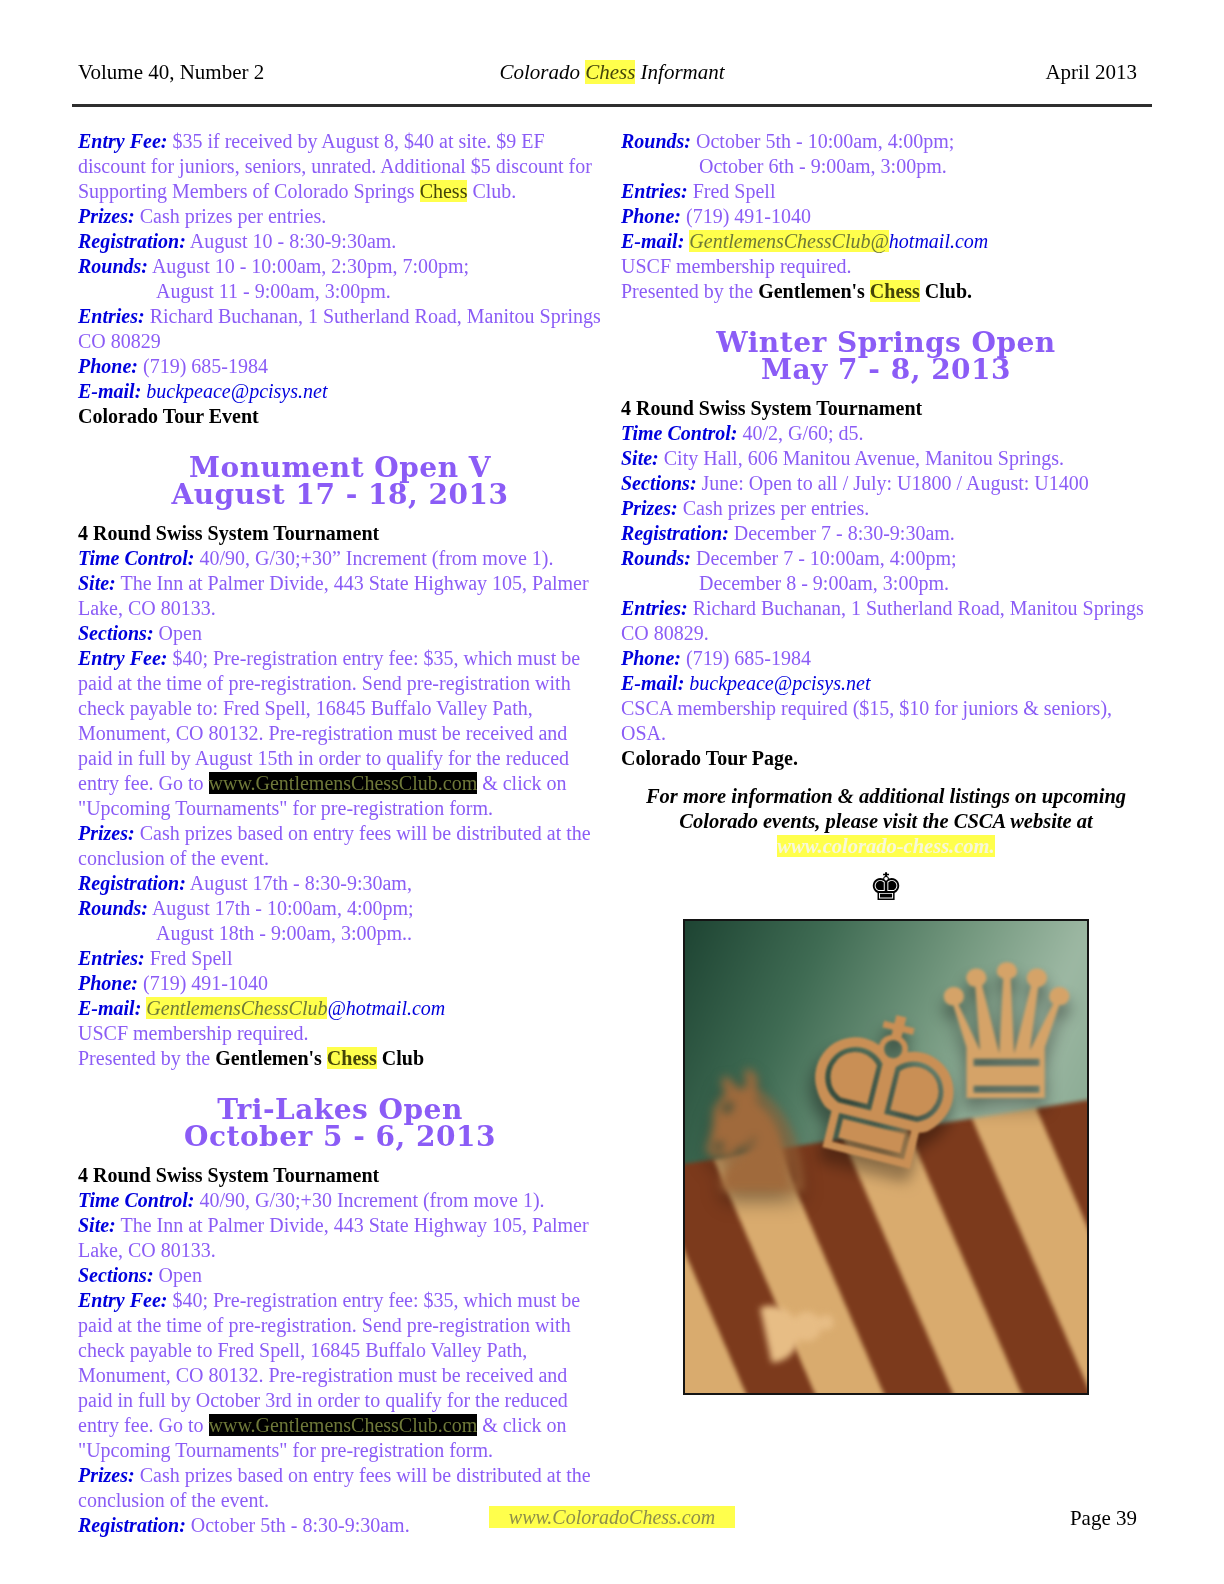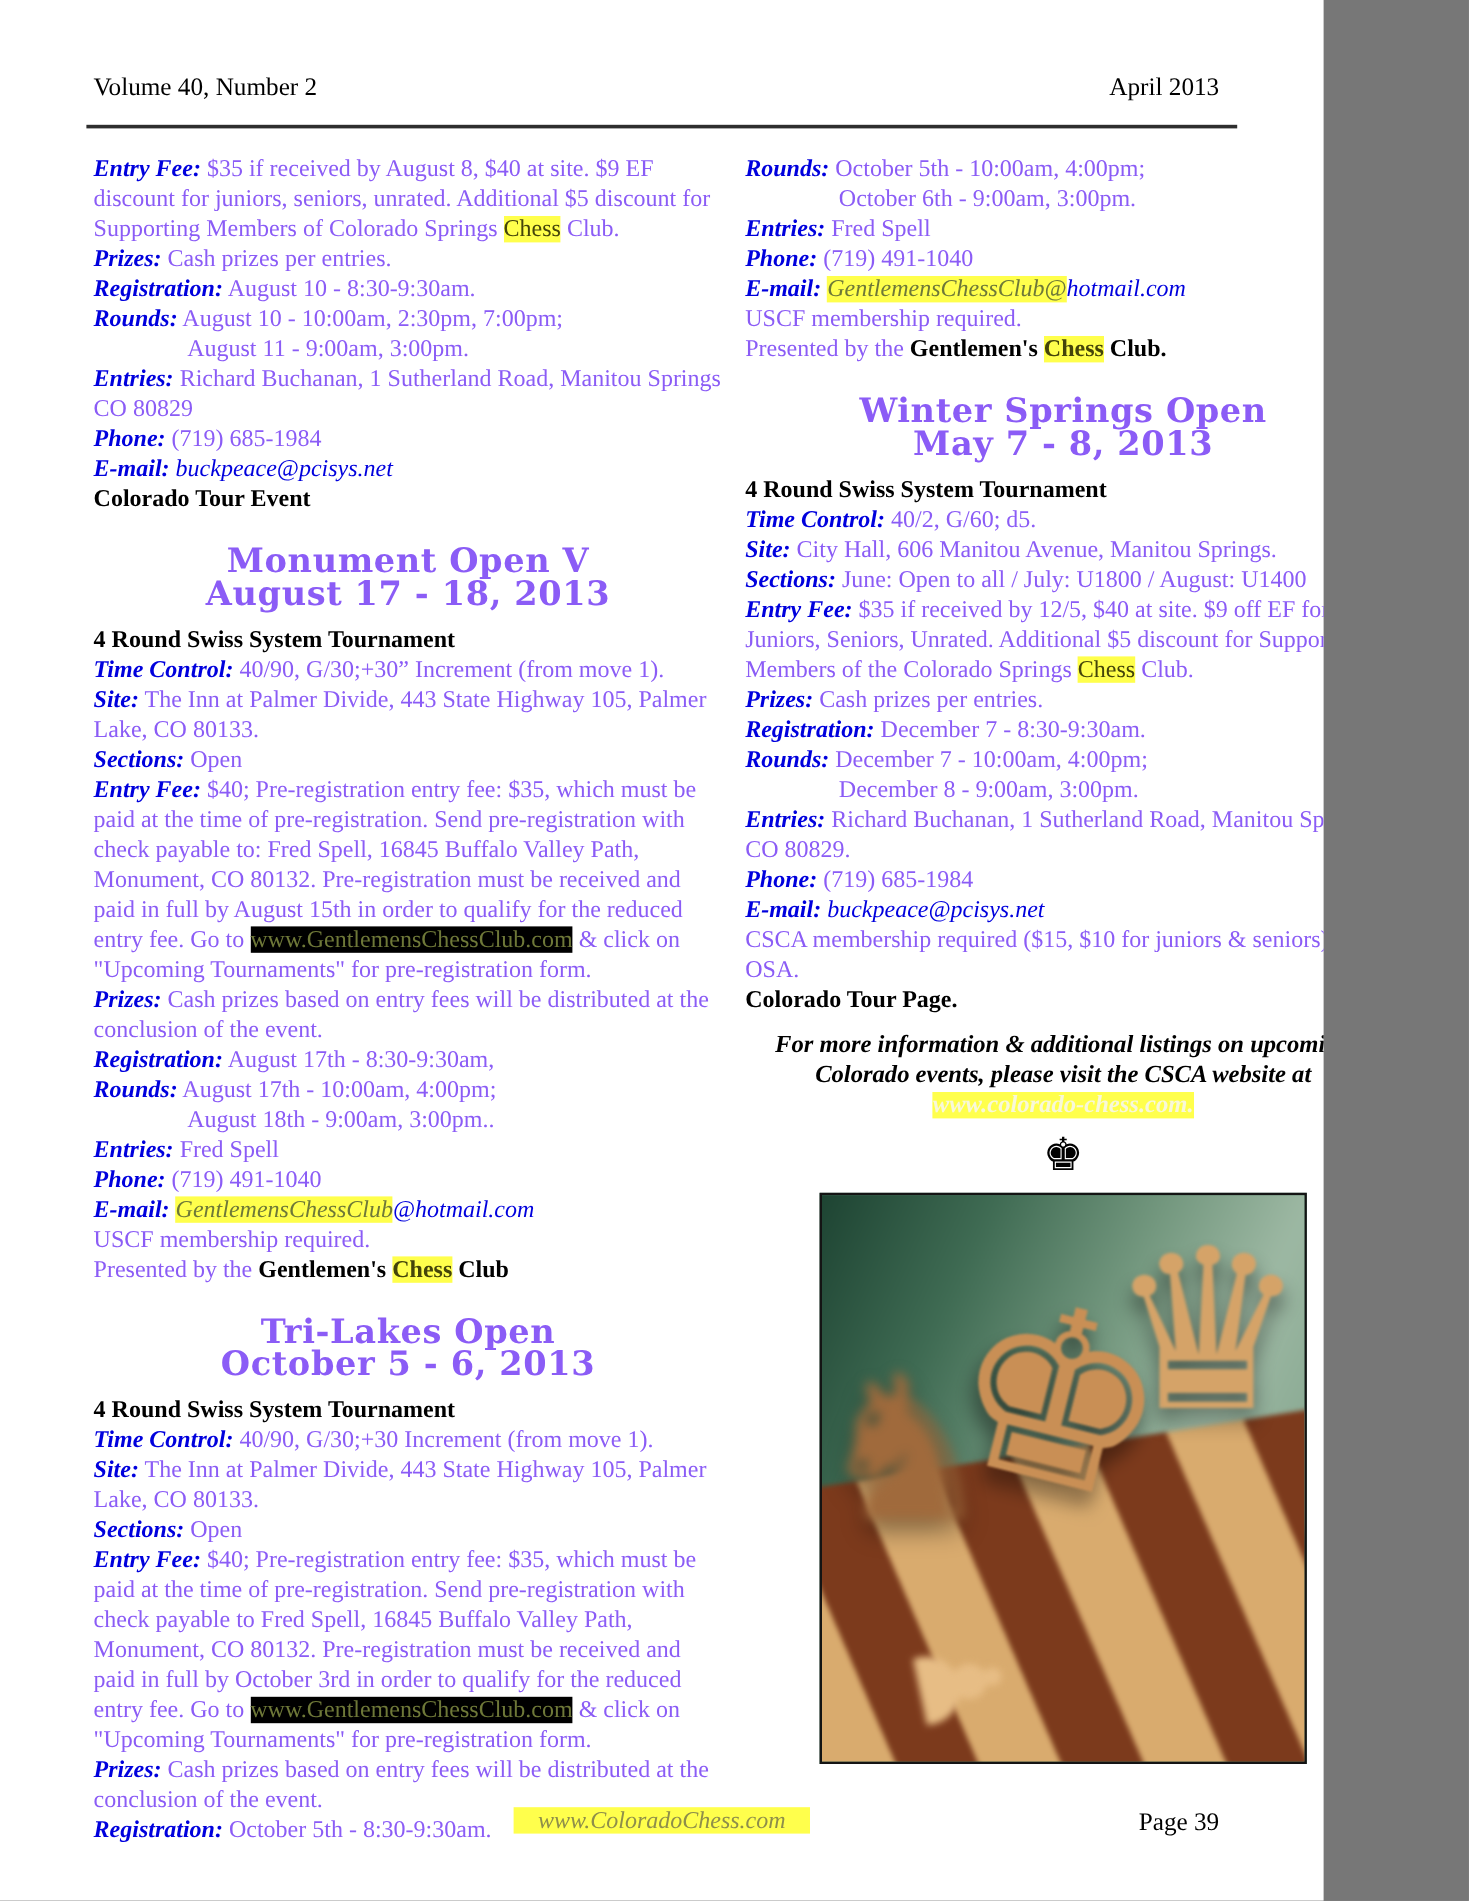--- a/index.html
+++ b/index.html
@@ -1,16 +1,16 @@
 <!DOCTYPE html>
 <html><head>
 <meta charset="utf-8">
 <style>
   html,body{margin:0;padding:0;background:#777;}
-  .page{position:relative;width:1103px;height:1584px;background:#ffffff;
+  .page{position:relative;width:1224px;height:1584px;background:#ffffff;
         font-family:"Liberation Serif",serif;font-size:20px;color:#000;overflow:hidden;}
   
   .hdr-left{position:absolute;left:78px;top:60px;font-size:21px;}
   .hdr-center{position:absolute;left:0;width:100%;top:60px;text-align:center;font-style:italic;font-size:21px;}
   .hdr-right{position:absolute;right:87px;top:60px;font-size:21px;}
   .rule{position:absolute;left:72px;right:72px;top:104px;height:3px;background:#2e2e2e;}
   .ftr-url-wrap{position:absolute;left:0;width:100%;top:1506px;text-align:center;}
   .ftr-page{position:absolute;right:87px;top:1506px;font-size:21px;}
   
   .col{position:absolute;top:129px;line-height:25px;}
@@ -55,20 +55,21 @@
               text-shadow:0 12px 16px #00000088;}
   .piece-queen{left:238px;top:20px;font-size:186px;color:#d5a368;filter:blur(1.5px);text-shadow:0 12px 16px #00000077;}
   .piece-pawn{left:70px;top:360px;font-size:95px;color:#e7bd85;transform:rotate(78deg);filter:blur(3px);}
 </style>
 </head>
 <body>
 
 <div class="page">
 
   <div class="hdr-left">Volume 40, Number 2</div>
+  <div class="hdr-center"><span>Colorado </span><span class="hl-olive">Chess</span><span> Informant</span></div>
   <div class="hdr-right">April 2013</div>
   <div class="rule"></div>
 
   <div class="col" id="left-col">
       <div class="blk-para"><span class="seg-label">Entry Fee:</span><span class="seg-body"> $35 if received by August 8, $40 at site. $9 EF discount for juniors, seniors, unrated. Additional $5 discount for Supporting Members of Colorado Springs </span><span class="seg-hl">Chess</span><span class="seg-body"> Club.</span></div>
       <div class="blk-para"><span class="seg-label">Prizes:</span><span class="seg-body"> Cash prizes per entries.</span></div>
       <div class="blk-para"><span class="seg-label">Registration:</span><span class="seg-body"> August 10 - 8:30-9:30am.</span></div>
       <div class="blk-para"><span class="seg-label">Rounds:</span><span class="seg-body"> August 10 - 10:00am, 2:30pm, 7:00pm;</span></div>
       <div class="blk-cont"><span class="seg-body">August 11 - 9:00am, 3:00pm.</span></div>
       <div class="blk-para"><span class="seg-label">Entries:</span><span class="seg-body"> Richard Buchanan, 1 Sutherland Road, Manitou Springs CO 80829</span></div>
@@ -116,21 +117,20 @@
         <div class="blk-para"><span class="seg-body">USCF membership required.</span></div>
         <div class="blk-para"><span class="seg-body">Presented by the </span><span class="seg-bold">Gentlemen's </span><span class="seg-bold-hl">Chess</span><span class="seg-bold"> Club</span><span class="seg-bold">.</span></div>
         <div class="blk-gap"></div>
         <div class="blk-heading"><span class="seg-body">Winter Springs Open</span></div>
         <div class="blk-heading"><span class="seg-body">May 7 - 8, 2013</span></div>
         <div class="blk-gapsm"></div>
         <div class="blk-para"><span class="seg-bold">4 Round Swiss System Tournament</span></div>
         <div class="blk-para"><span class="seg-label">Time Control:</span><span class="seg-body"> 40/2, G/60; d5.</span></div>
         <div class="blk-para"><span class="seg-label">Site:</span><span class="seg-body"> City Hall, 606 Manitou Avenue, Manitou Springs.</span></div>
         <div class="blk-para"><span class="seg-label">Sections:</span><span class="seg-body"> June: Open to all / July: U1800 / August: U1400</span></div>
-        <div class="blk-para"><span class="seg-label">Entry Fee:</span><span class="seg-body"> $35 if received by 12/5, $40 at site. $9 off EF for Juniors, Seniors, Unrated. Additional $5 discount for Supporting Members of the Colorado Springs </span><span class="seg-hl">Chess</span><span class="seg-body"> Club.</span></div>
         <div class="blk-para"><span class="seg-label">Prizes:</span><span class="seg-body"> Cash prizes per entries.</span></div>
         <div class="blk-para"><span class="seg-label">Registration:</span><span class="seg-body"> December 7 - 8:30-9:30am.</span></div>
         <div class="blk-para"><span class="seg-label">Rounds:</span><span class="seg-body"> December 7 - 10:00am, 4:00pm;</span></div>
         <div class="blk-cont"><span class="seg-body">December 8 - 9:00am, 3:00pm.</span></div>
         <div class="blk-para"><span class="seg-label">Entries:</span><span class="seg-body"> Richard Buchanan, 1 Sutherland Road, Manitou Springs CO 80829.</span></div>
         <div class="blk-para"><span class="seg-label">Phone:</span><span class="seg-body"> (719) 685-1984</span></div>
         <div class="blk-para"><span class="seg-label">E-mail:</span><span class="seg-body"> </span><span class="seg-email">buckpeace@pcisys.net</span></div>
         <div class="blk-para"><span class="seg-body">CSCA membership required ($15, $10 for juniors &amp; seniors), OSA.</span></div>
         <div class="blk-para"><span class="seg-bold">Colorado Tour Page.</span></div>
         <div class="blk-gapsm"></div>

